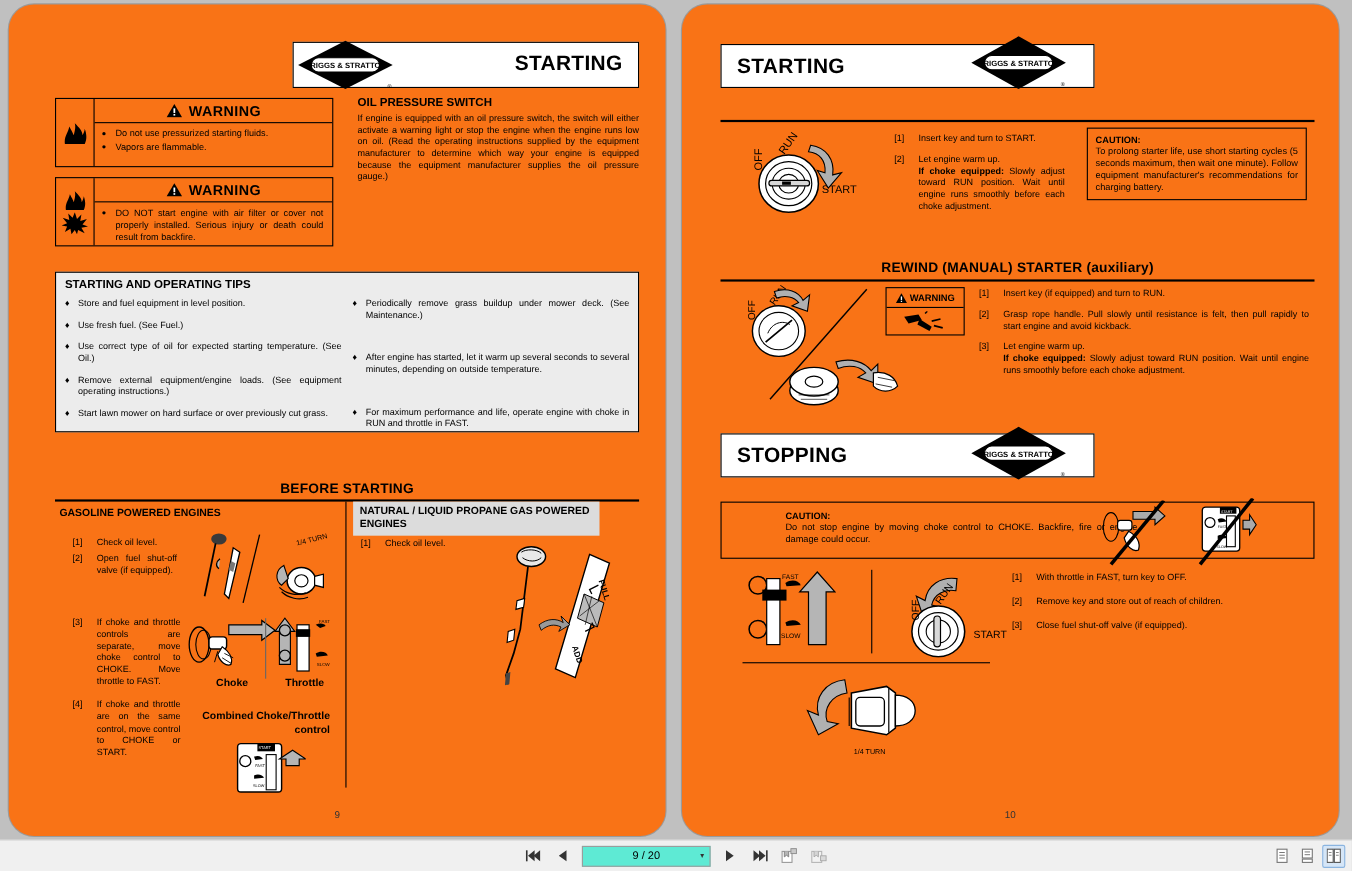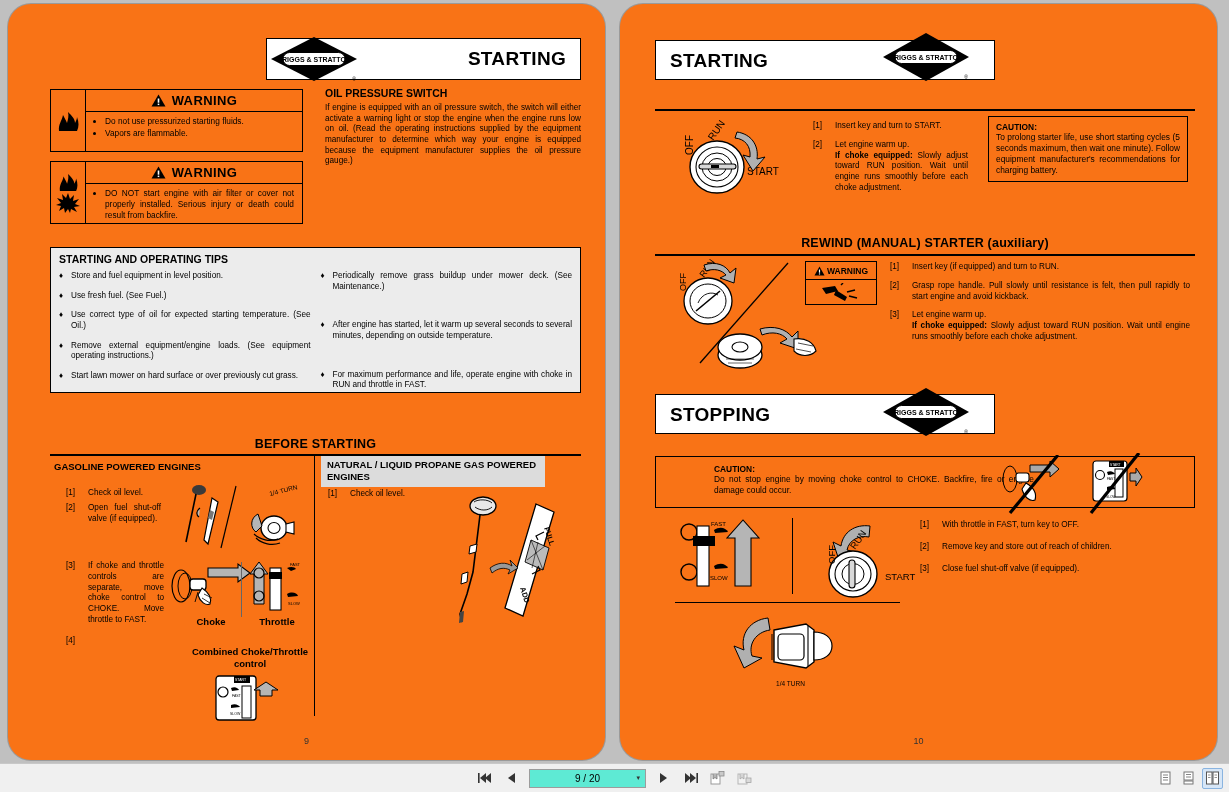--- a/index.html
+++ b/index.html
@@ -241,20 +241,21 @@
         </svg>
       </div>
 
       <div class="bx steplist" style="left:58px;top:557px;width:98px;">
         <div class="step" style="margin-bottom:10px;">
           <span class="n">[3]</span>
           <span class="s">If choke and throttle controls are separate, move choke control to CHOKE. Move throttle to FAST.</span>
         </div>
         <div class="step">
           <span class="n">[4]</span>
+          <span class="s">If choke and throttle are on the same control, move control to CHOKE or START.</span>
         </div>
       </div>
 
       <div class="bx" style="left:160px;top:558px;width:86px;height:52px;">
         <svg width="86" height="52" viewBox="0 0 86 52">
           <ellipse cx="13" cy="24" rx="9" ry="16" fill="none" stroke="#000" stroke-width="1.2"></ellipse>
           <ellipse cx="17" cy="24" rx="7" ry="13" fill="none" stroke="#000" stroke-width="1"></ellipse>
           <rect x="22" y="17" width="16" height="11" rx="3" fill="#fff" stroke="#000" stroke-width="1.3"></rect>
           <path d="M40 6 L70 6 L70 2 L82 11 L70 20 L70 15 L40 15 Z" fill="#b5b5b5" stroke="#000" stroke-width="1.1"></path>
           <path d="M34 26 C40 30 44 36 42 42 C38 44 32 40 30 33 Z" fill="#fff" stroke="#000" stroke-width="1.1"></path>
@@ -274,21 +275,21 @@
           <rect x="24" y="8" width="11" height="42" fill="#fff" stroke="#000" stroke-width="1.1"></rect>
           <rect x="23" y="12" width="13" height="7" fill="#000"></rect>
           <path d="M41 8 C45 6 49 7 50 9 L45 11 Z" fill="#000"></path>
           <text x="44" y="6" font-size="4" font-family="Liberation Sans, sans-serif" fill="#000">FAST</text>
           <path d="M41 34 C46 31 51 33 52 36 L42 37 Z" fill="#000"></path>
           <text x="42" y="45" font-size="4" font-family="Liberation Sans, sans-serif" fill="#000">SLOW</text>
         </svg>
       </div>
       <div class="bx hd3" style="left:238px;top:612px;width:62px;text-align:center;">Throttle</div>
 
-      <div class="bx hd3" style="left:172px;top:642px;width:140px;text-align:center;line-height:1.25;">Combined Choke/Throttle control</div>
+      <div class="bx hd3" style="left:152px;top:642px;width:140px;text-align:right;line-height:1.25;">Combined Choke/Throttle control</div>
 
       <div class="bx" style="left:200px;top:668px;width:70px;height:52px;">
         <svg width="70" height="52" viewBox="0 0 70 52">
           <rect x="8" y="4" width="40" height="44" rx="3" fill="#fff" stroke="#000" stroke-width="1.3"></rect>
           <rect x="26" y="4" width="16" height="7" fill="#000"></rect>
           <text x="27" y="9" font-size="3.5" fill="#fff" font-family="Liberation Sans, sans-serif">START</text>
           <ellipse cx="15" cy="20" rx="5" ry="5" fill="none" stroke="#000" stroke-width="1.2"></ellipse>
           <path d="M23 16 C27 14 30 16 31 18 L24 19 Z" fill="#000"></path>
           <text x="24" y="25" font-size="3.5" font-family="Liberation Sans, sans-serif">FAST</text>
           <path d="M23 33 C27 31 31 33 32 35 L23 36 Z" fill="#000"></path>

